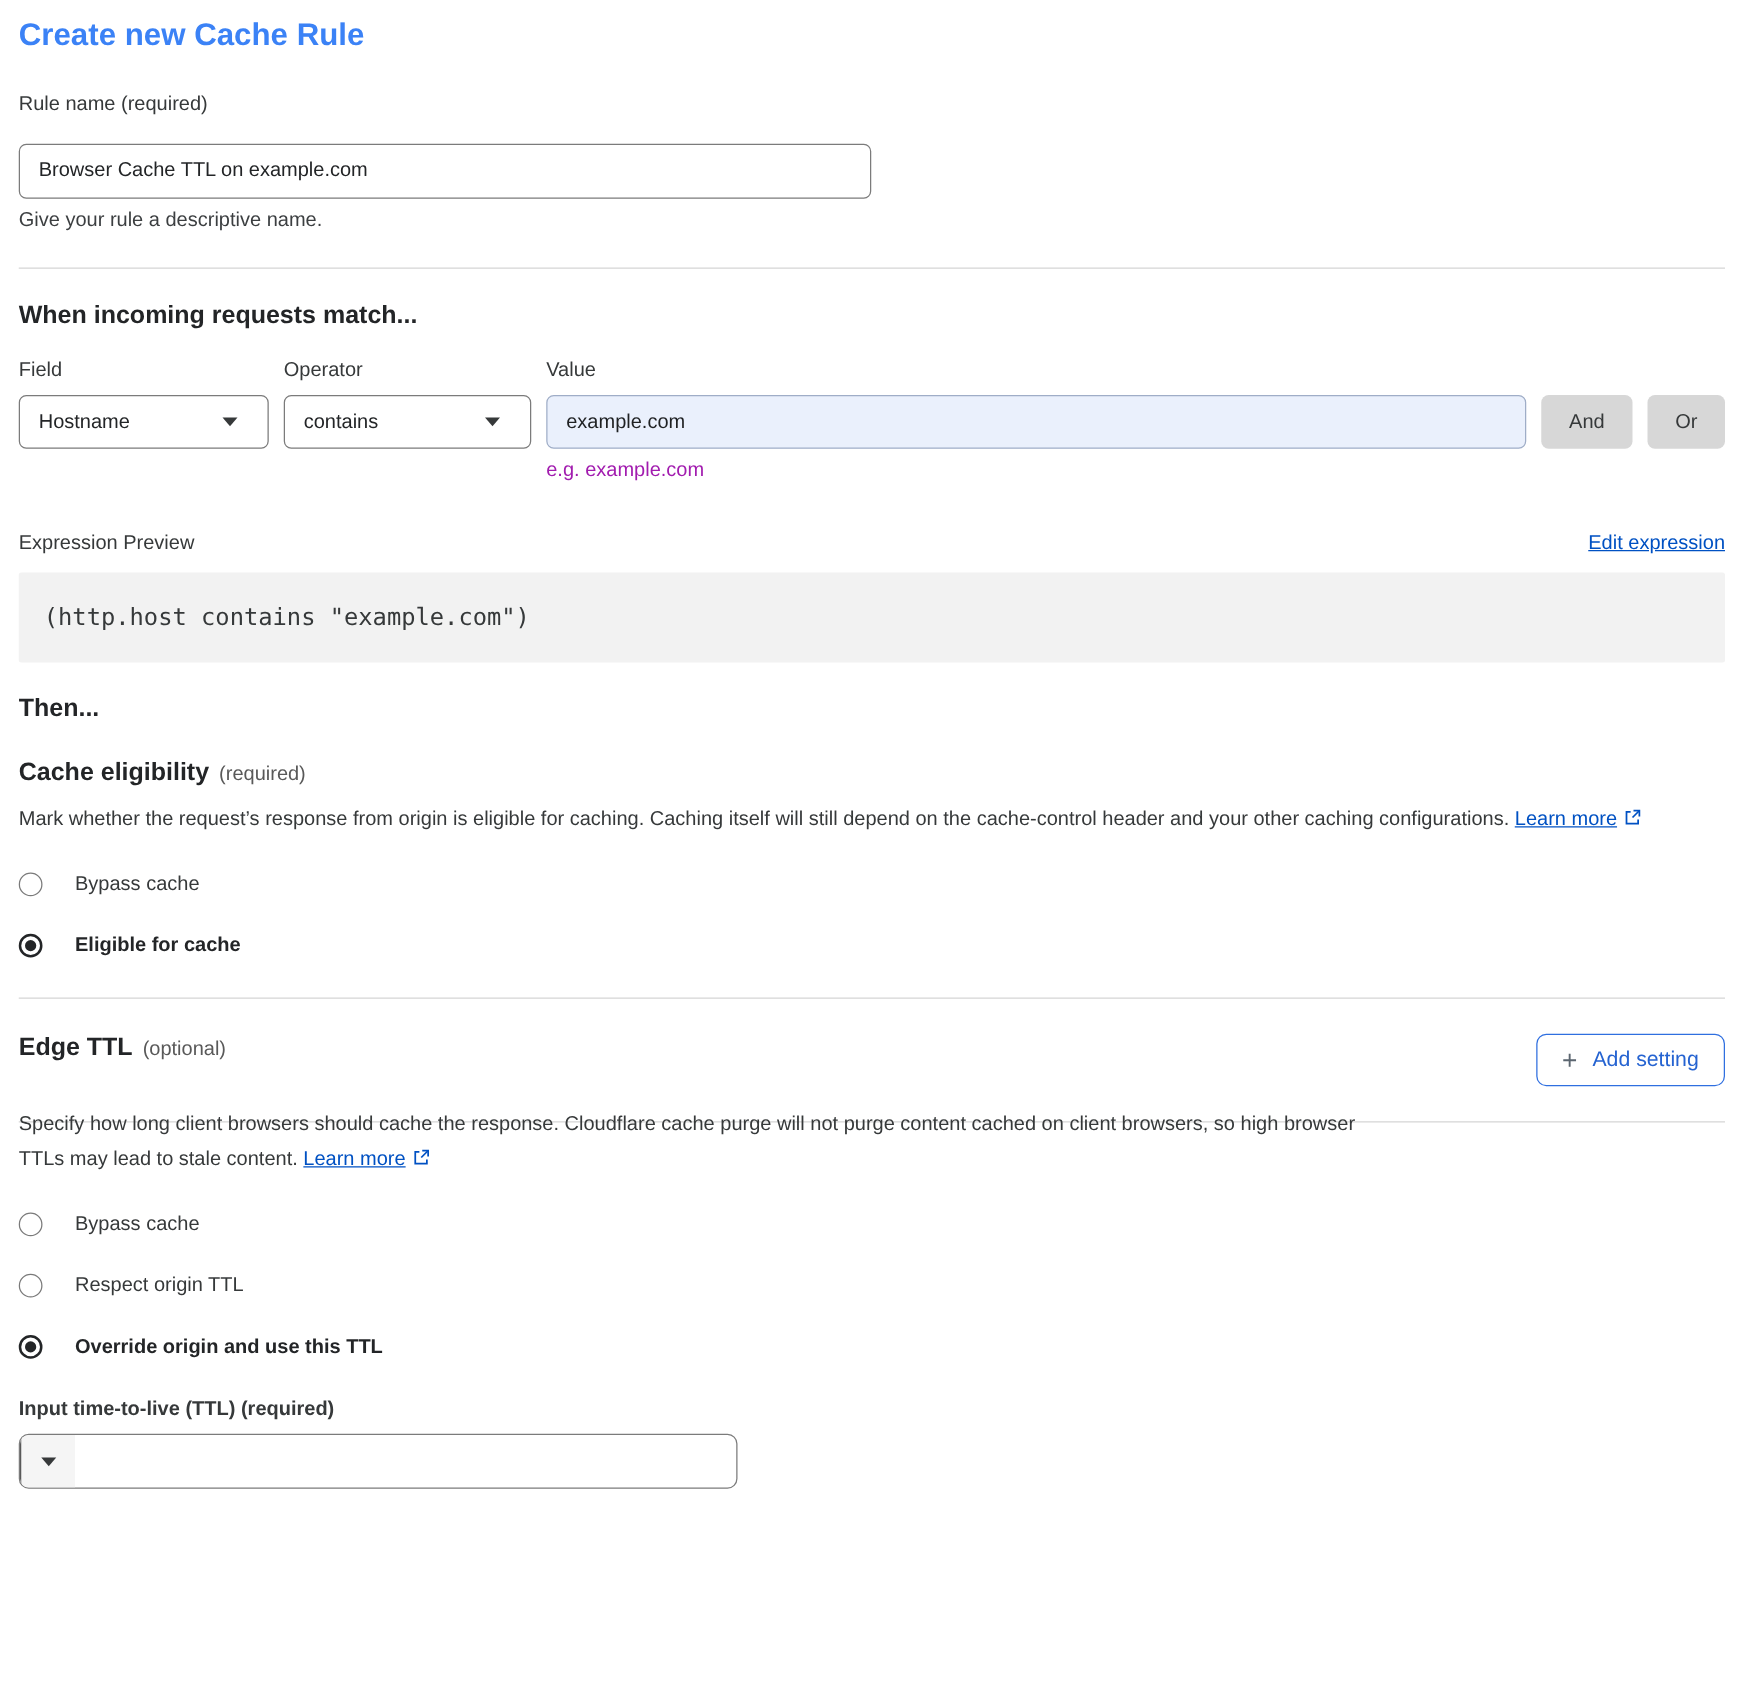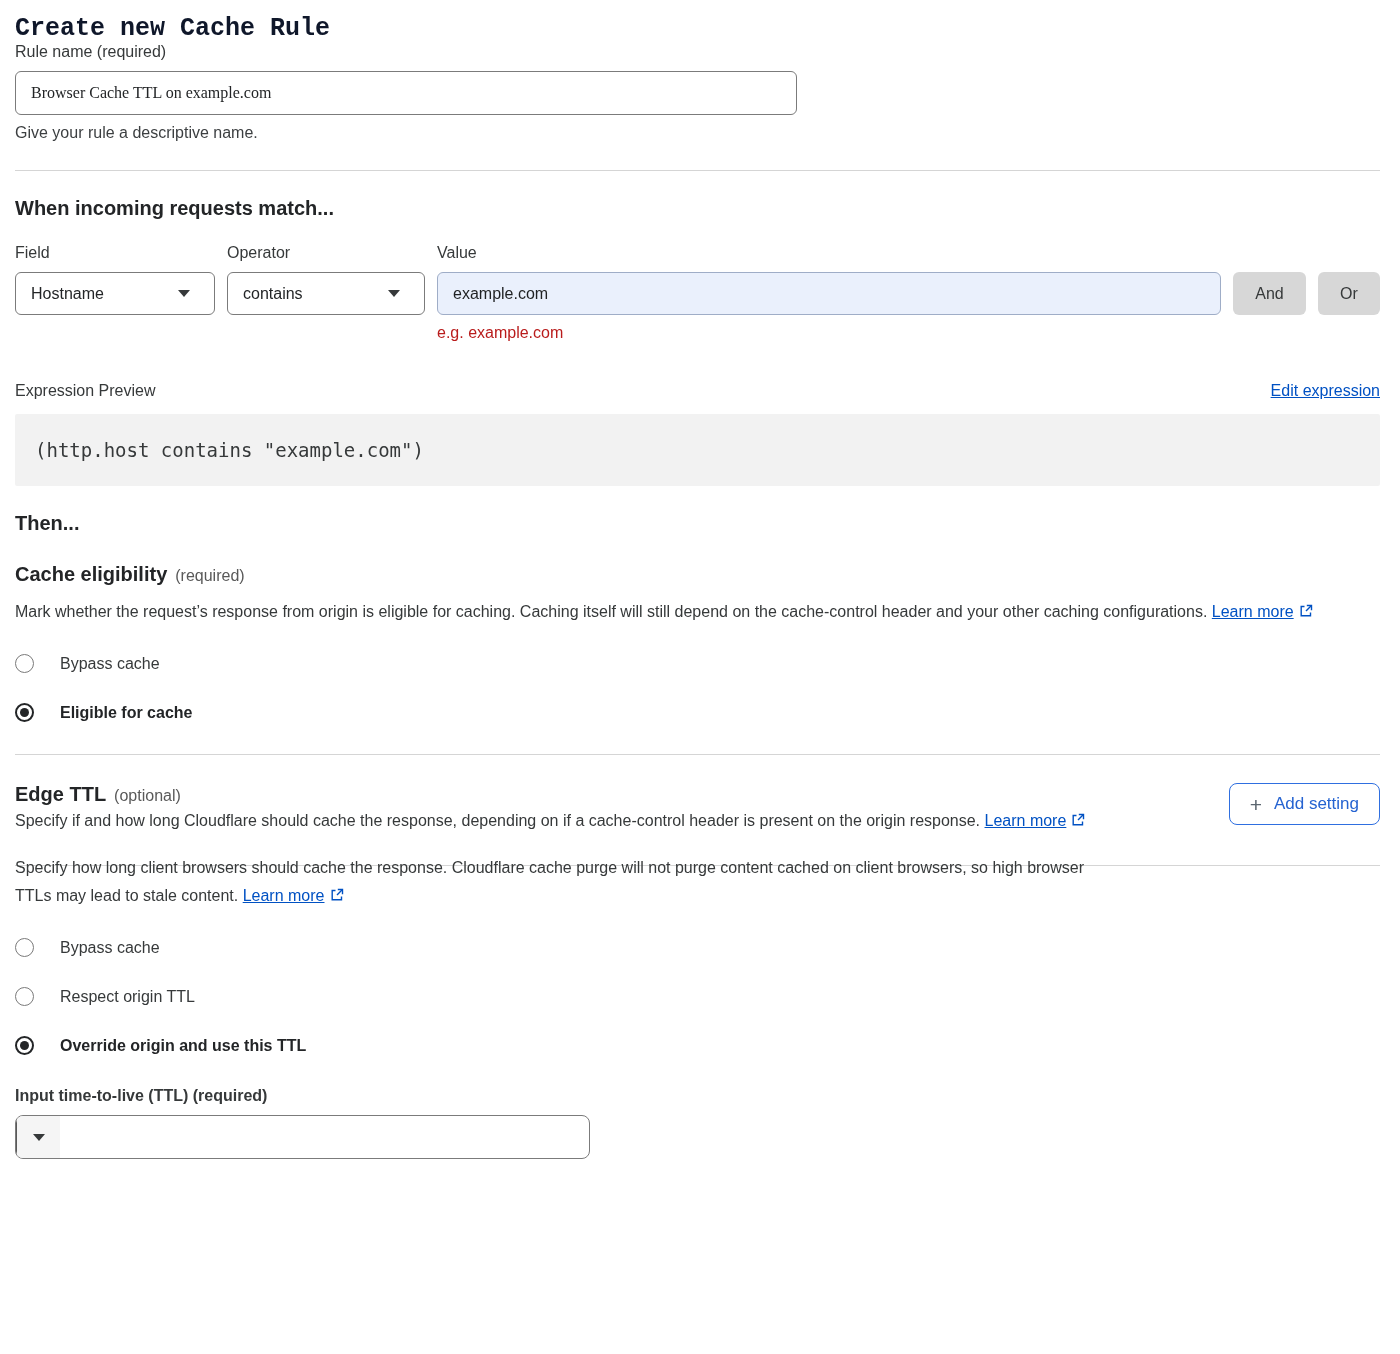--- a/index.html
+++ b/index.html
@@ -8,35 +8,36 @@
     width: 1400px;
     font-family: "Liberation Sans", sans-serif;
     color: #36393a;
     font-size: 16px;
   }
   .container { padding: 14px 20px 40px 15px; width: 1400px; }
 
   h1.page-title {
     font-size: 25px;
     font-weight: bold;
-    color: #0f172a;
-    font-family: Liberation Mono, monospace;
+    color: #3b82f6;
+    margin-bottom: 32px;
   }
   .field-label { display: block; font-size: 16px; color: #36393a; margin-bottom: 10px; }
   .text-input {
     height: 44px;
     border: 1px solid #7b7b7b;
     border-radius: 6px;
     padding: 0 15px;
     font-size: 16px;
-    font-family: Liberation Serif, serif;
+    font-family: Liberation Sans, sans-serif;
     color: #232527;
-    width: 782px;
+    width: 682px;
     background: #fff;
     outline: none;
+    margin-top: 12px;
   }
   .helper-text { margin-top: 9px; font-size: 16px; color: #3c3f41; }
 
   hr.divider {
     border: none;
     border-top: 1px solid #d5d5d5;
     margin-top: 28px;
   }
 
   h2.section-heading {
@@ -92,21 +93,21 @@
     grid-row: 2;
     height: 43px;
     border: none;
     border-radius: 6px;
     background: #d7d7d7;
     font-size: 16px;
     font-family: "Liberation Sans", sans-serif;
     color: #36393a;
     cursor: pointer;
   }
-  .value-helper { grid-column: 3; grid-row: 3; margin-top: 9px; font-size: 16px; color: #b91c1c; }
+  .value-helper { grid-column: 3; grid-row: 3; margin-top: 9px; font-size: 16px; color: #a21caf; }
 
   
   .expression-row {
     margin-top: 40px;
     display: flex;
     justify-content: space-between;
     align-items: baseline;
   }
   a.text-link {
     color: #0051c3;
@@ -302,28 +303,20 @@
   
   <div class="setting-header">
     <div>
       <span class="setting-title">Edge TTL</span><span class="setting-qualifier">(optional)</span>
     </div>
     <button class="add-setting-btn">
       <span class="plus-glyph">+</span>
       <span>Add setting</span>
     </button>
   </div>
-  <p class="section-desc desc-narrow" style="margin-top:-18px">
-    <span>Specify if and how long Cloudflare should cache the response, depending on if a cache-control header is present on the origin response.</span>
-    <a class="text-link">Learn more</a><span class="ext-link-icon"><svg width="16" height="16" viewBox="0 0 16 16" fill="none">
-          <path d="M6.5 3.5H3.2v9.3h9.3V9.5" stroke="#0051c3" stroke-width="1.4"></path>
-          <path d="M8.8 2.5h4.7v4.7" stroke="#0051c3" stroke-width="1.4"></path>
-          <path d="M13.2 2.8 8 8" stroke="#0051c3" stroke-width="1.4"></path>
-        </svg></span>
-  </p>
 
   <hr class="divider mt28">
 
   
   <p class="section-desc desc-narrow" style="margin-top:-12px">
     <span>Specify how long client browsers should cache the response. Cloudflare cache purge will not purge content cached on client browsers, so high browser TTLs may lead to stale content.</span>
     <a class="text-link">Learn more</a><span class="ext-link-icon"><svg width="16" height="16" viewBox="0 0 16 16" fill="none">
           <path d="M6.5 3.5H3.2v9.3h9.3V9.5" stroke="#0051c3" stroke-width="1.4"></path>
           <path d="M8.8 2.5h4.7v4.7" stroke="#0051c3" stroke-width="1.4"></path>
           <path d="M13.2 2.8 8 8" stroke="#0051c3" stroke-width="1.4"></path>

